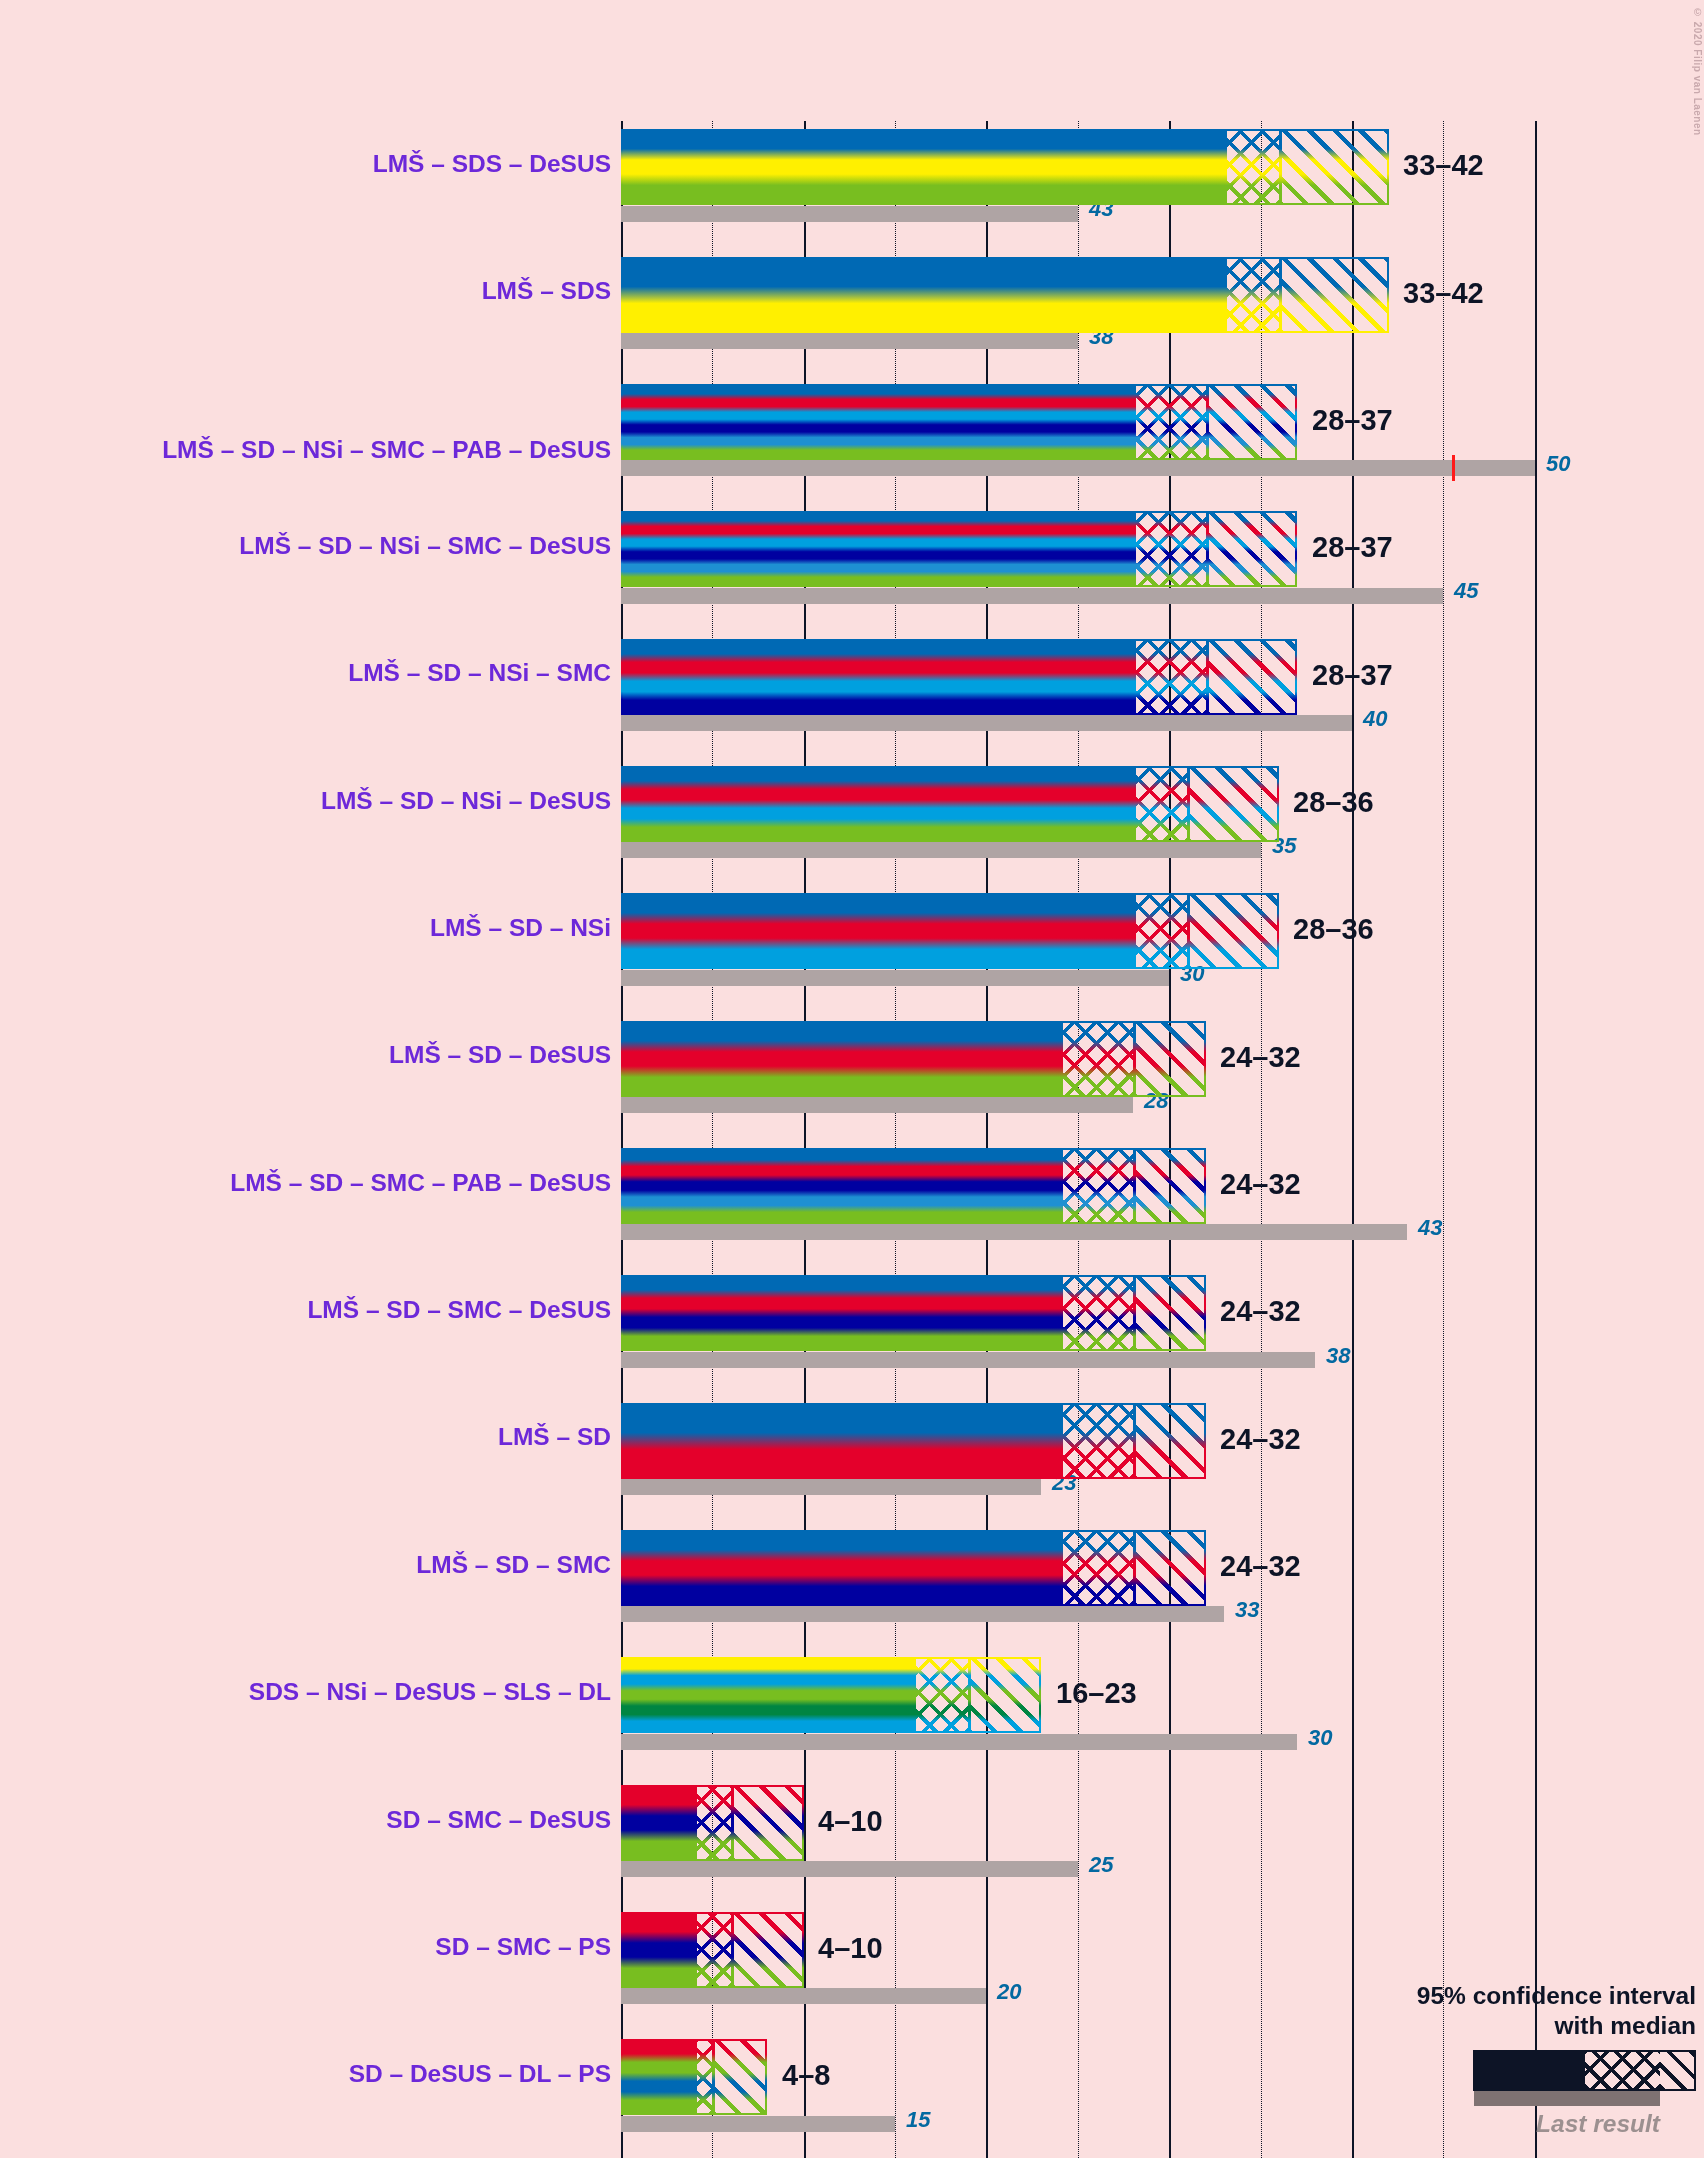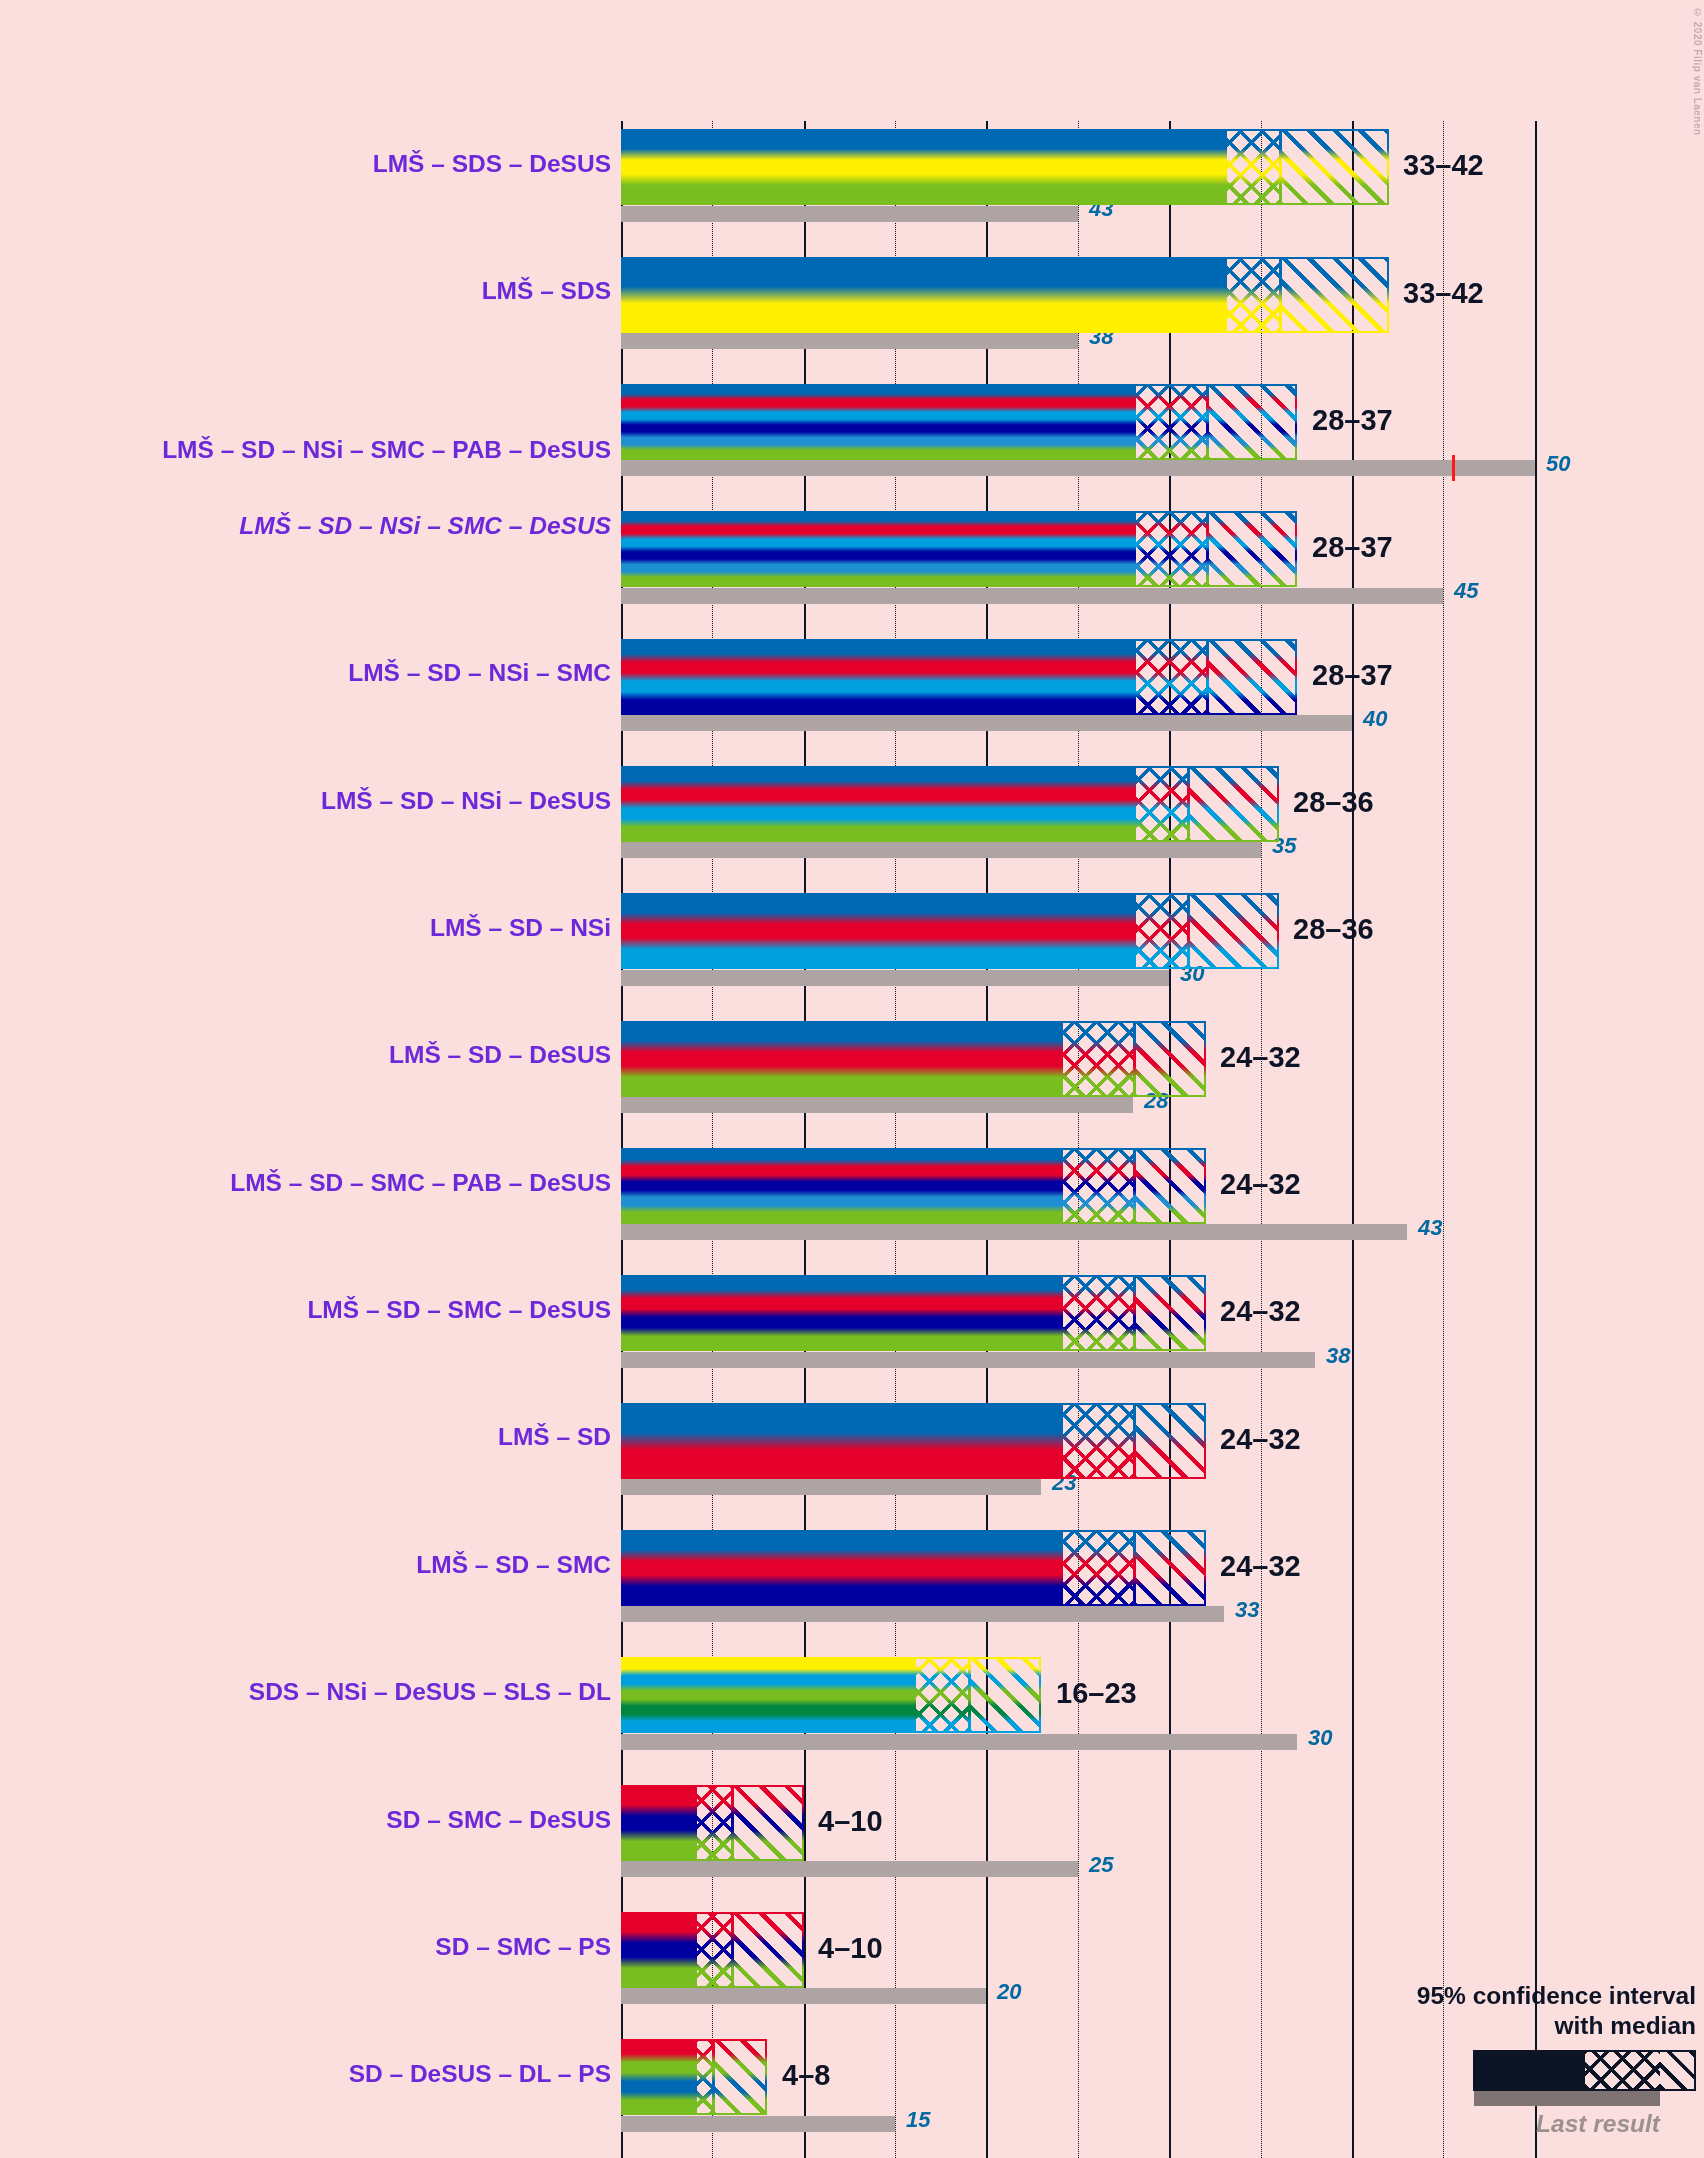--- a/index.html
+++ b/index.html
@@ -328,21 +328,21 @@
       <div class="cross"></div>
       <div class="diag"></div>
     </div>
     <div class="lgray"></div>
     <div class="llast">Last result</div>
   </div>
 
 <div class="rowlabel" style="top: 150px;">LMŠ – SDS – DeSUS</div>
     <div class="rowlabel" style="top: 277px;">LMŠ – SDS</div>
     <div class="rowlabel" style="top: 409px; margin-top: 27px;">LMŠ – SD – NSi – SMC – PAB – DeSUS</div>
-    <div class="rowlabel" style="top: 512px; font-style: italic;">LMŠ – SD – NSi – SMC – DeSUS</div>
+    <div class="rowlabel" style="top: 532px;">LMŠ – SD – NSi – SMC – DeSUS</div>
     <div class="rowlabel" style="top: 659px;">LMŠ – SD – NSi – SMC</div>
     <div class="rowlabel" style="top: 787px;">LMŠ – SD – NSi – DeSUS</div>
     <div class="rowlabel" style="top: 914px;">LMŠ – SD – NSi</div>
     <div class="rowlabel" style="top: 1041px;">LMŠ – SD – DeSUS</div>
     <div class="rowlabel" style="top: 1169px;">LMŠ – SD – SMC – PAB – DeSUS</div>
     <div class="rowlabel" style="top: 1296px;">LMŠ – SD – SMC – DeSUS</div>
     <div class="rowlabel" style="top: 1423px;">LMŠ – SD</div>
     <div class="rowlabel" style="top: 1551px;">LMŠ – SD – SMC</div>
     <div class="rowlabel" style="top: 1678px;">SDS – NSi – DeSUS – SLS – DL</div>
     <div class="rowlabel" style="top: 1806px;">SD – SMC – DeSUS</div>

